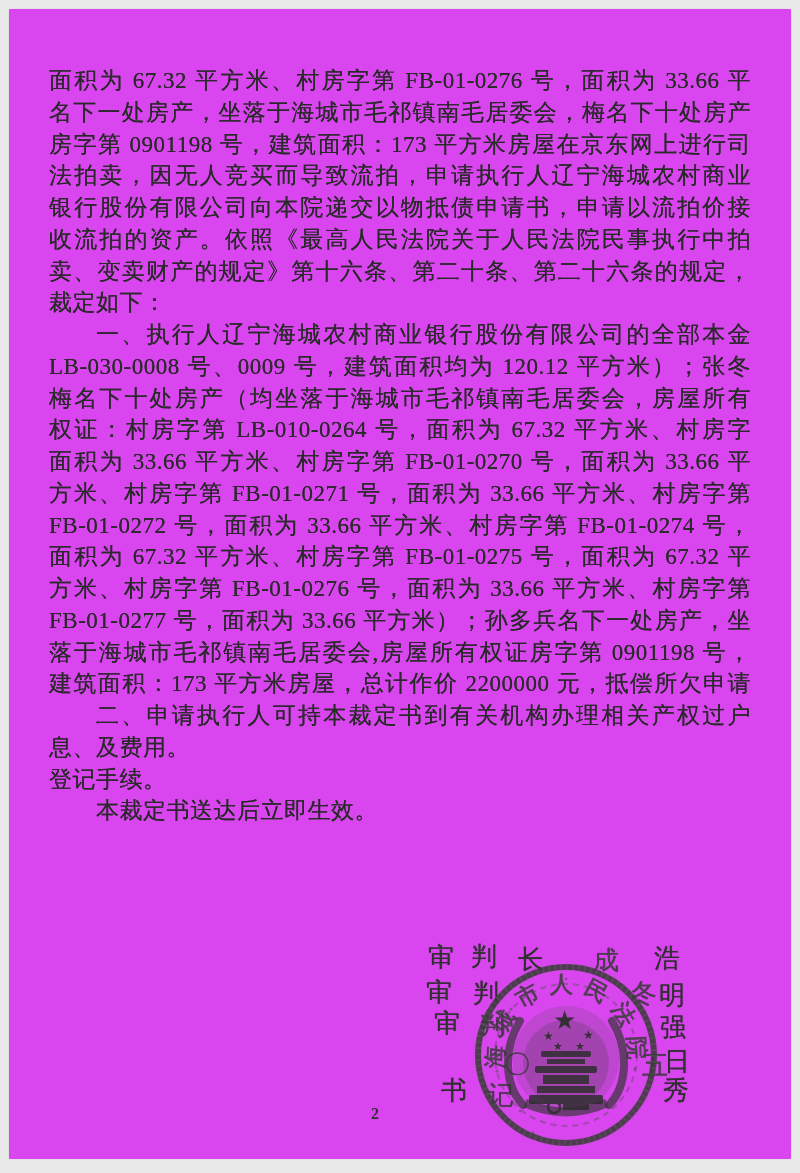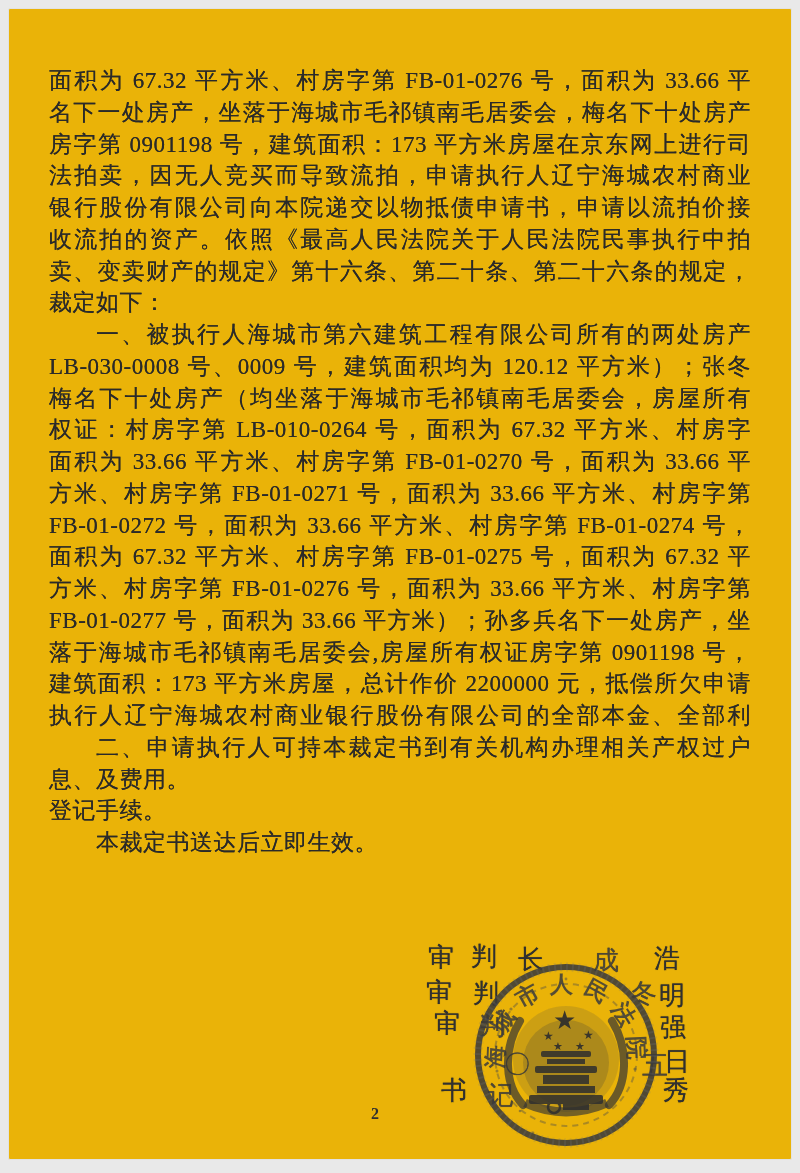--- a/index.html
+++ b/index.html
@@ -3,21 +3,21 @@
 <meta charset="utf-8">
 <style>
   html,body{margin:0;padding:0;}
   body{
     width:800px;height:1173px;position:relative;
     background:#e9e9e9;
     font-family:"Liberation Serif","DejaVu Serif",serif;
   }
   .page{
     position:absolute;left:8px;top:8px;width:784px;height:1152px;
-    background:#eab308;border:1px solid #e2e2e2;border-radius:2px;
+    background:#d946ef;border:1px solid #e2e2e2;border-radius:2px;
     box-sizing:border-box;overflow:hidden;
   }
   .doc-body{
     position:absolute;left:40px;top:56px;width:702px;
     font-size:23px;line-height:31.75px;color:#2a2a2a;
     letter-spacing:0.5px;
     text-shadow:0 0 0.6px rgba(35,35,35,0.85);
   }
   .line{white-space:normal;}
   .line.j{text-align:justify;text-align-last:justify;}
@@ -44,33 +44,32 @@
 
   <div class="doc-body">
       <div class="line j">面积为 67.32 平方米、村房字第 FB-01-0276 号，面积为 33.66 平</div>
       <div class="line j">名下一处房产，坐落于海城市毛祁镇南毛居委会，梅名下十处房产</div>
       <div class="line j">房字第 0901198 号，建筑面积：173 平方米房屋在京东网上进行司</div>
       <div class="line j">法拍卖，因无人竞买而导致流拍，申请执行人辽宁海城农村商业</div>
       <div class="line j">银行股份有限公司向本院递交以物抵债申请书，申请以流拍价接</div>
       <div class="line j">收流拍的资产。依照《最高人民法院关于人民法院民事执行中拍</div>
       <div class="line j">卖、变卖财产的规定》第十六条、第二十条、第二十六条的规定，</div>
       <div class="line">裁定如下：</div>
-      <div class="line j ind">一、被执行人海城市第六建筑工程有限公司所有的两处房产</div>
+      <div class="line j ind">一、执行人辽宁海城农村商业银行股份有限公司的全部本金</div>
       <div class="line j">LB-030-0008 号、0009 号，建筑面积均为 120.12 平方米）；张冬</div>
       <div class="line j">梅名下十处房产（均坐落于海城市毛祁镇南毛居委会，房屋所有</div>
       <div class="line j">权证：村房字第 LB-010-0264 号，面积为 67.32 平方米、村房字</div>
       <div class="line j">面积为 33.66 平方米、村房字第 FB-01-0270 号，面积为 33.66 平</div>
       <div class="line j">方米、村房字第 FB-01-0271 号，面积为 33.66 平方米、村房字第</div>
       <div class="line j">FB-01-0272 号，面积为 33.66 平方米、村房字第 FB-01-0274 号，</div>
       <div class="line j">面积为 67.32 平方米、村房字第 FB-01-0275 号，面积为 67.32 平</div>
       <div class="line j">方米、村房字第 FB-01-0276 号，面积为 33.66 平方米、村房字第</div>
       <div class="line j">FB-01-0277 号，面积为 33.66 平方米）；孙多兵名下一处房产，坐</div>
       <div class="line j">落于海城市毛祁镇南毛居委会,房屋所有权证房字第 0901198 号，</div>
       <div class="line j">建筑面积：173 平方米房屋，总计作价 2200000 元，抵偿所欠申请</div>
-      <div class="line j">执行人辽宁海城农村商业银行股份有限公司的全部本金、全部利</div>
       <div class="line j ind">二、申请执行人可持本裁定书到有关机构办理相关产权过户</div>
       <div class="line">息、及费用。</div>
       <div class="line">登记手续。</div>
       <div class="line ind">本裁定书送达后立即生效。</div>
     </div>
 
   <div class="sig-layer">
       <span class="sig" style="left: 419px; top: 936px;">审</span>
       <span class="sig" style="left: 462px; top: 935px;">判</span>
       <span class="sig" style="left: 509px; top: 938px;">长</span>

